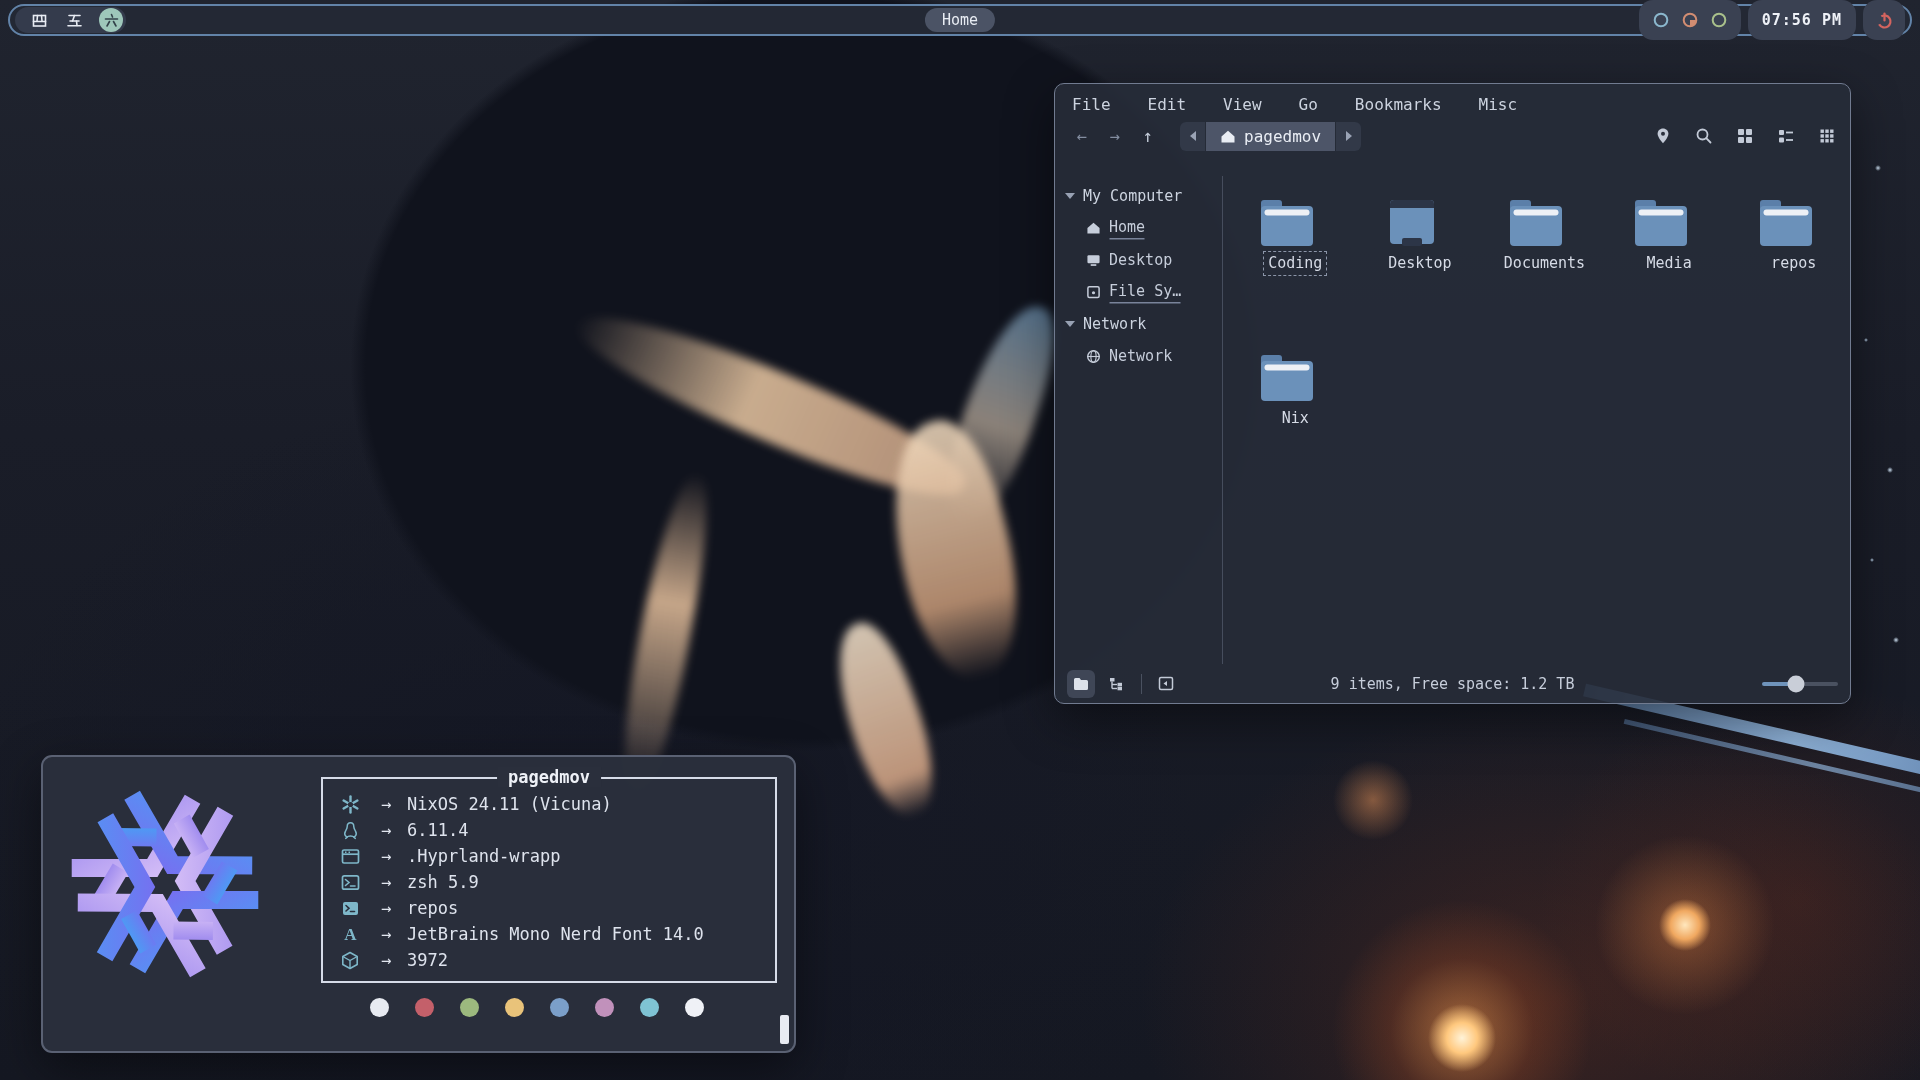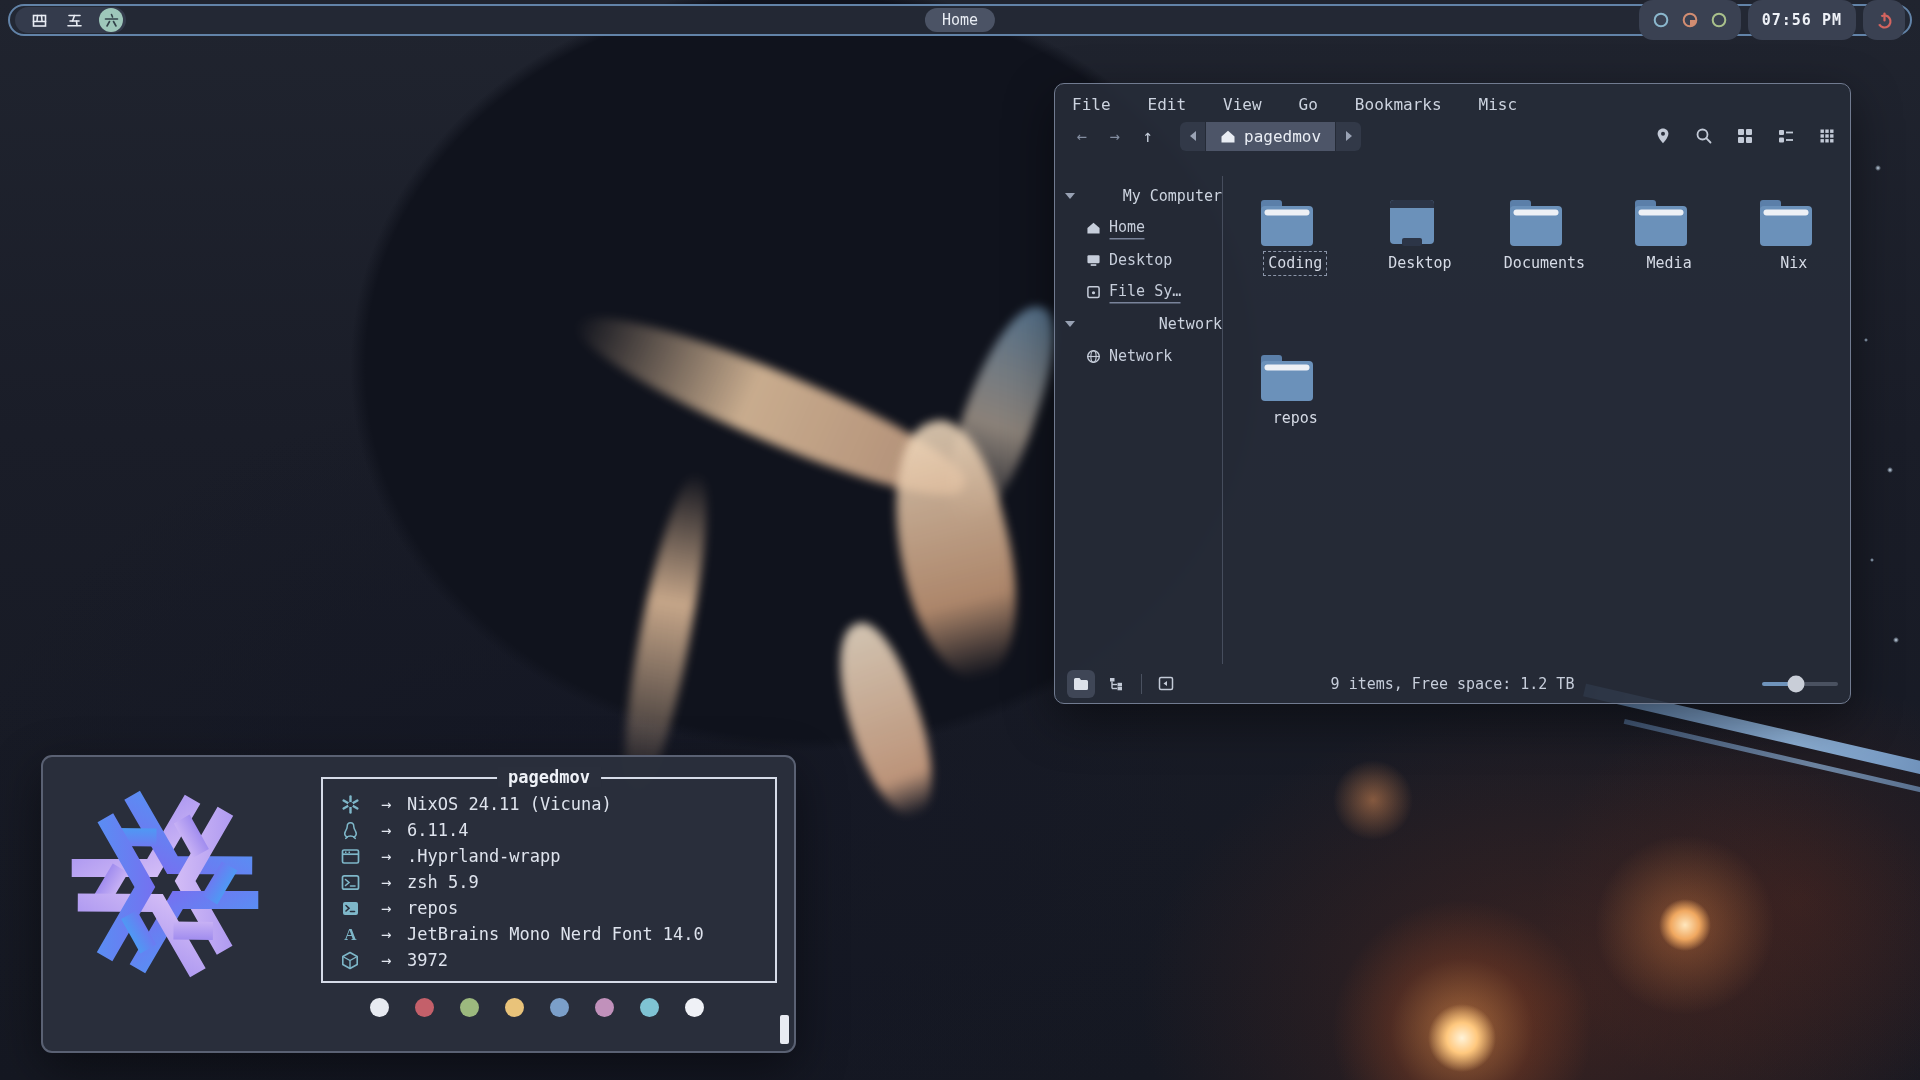--- a/index.html
+++ b/index.html
@@ -75,21 +75,21 @@
   .crumb-side.r { border-radius:0 6px 6px 0; }
   .crumb-main { background:#4d5568; display:flex; align-items:center; gap:8px;
     padding:0 14px; color:#e9edf4; font-size:16px; margin:0 1px; }
   .tri { width:0; height:0; }
   .tri.left  { border-top:5px solid transparent; border-bottom:5px solid transparent; border-right:6px solid #9aa3b5; }
   .tri.right { border-top:5px solid transparent; border-bottom:5px solid transparent; border-left:6px solid #9aa3b5; }
   .tri.down  { border-left:5px solid transparent; border-right:5px solid transparent; border-top:6px solid #98a1b3; }
   .tool-icons { margin-left:auto; display:flex; align-items:center; gap:23px; }
   .fm-body { position:absolute; top:92px; bottom:39px; left:0; right:0; display:flex; }
   .fm-sidebar { width:167px; padding-top:4px; }
-  .sb-header { display:flex; align-items:center; gap:8px; height:32px; padding-left:10px; color:#cdd4e0;justify-content:space-between; }
+  .sb-header { display:flex; align-items:center; gap:8px; height:32px; padding-left:10px; color:#cdd4e0; }
   .sb-item { display:flex; align-items:center; gap:8px; height:32px; padding-left:31px; color:#c6cdda; }
   .sb-label.u { box-shadow:0 2px 0 -0.5px #79839a; padding-bottom:2px; }
   .fm-vdiv { width:1px; background:#464d5d; }
   .fm-files { flex:1; display:grid; grid-template-columns:repeat(5,1fr);
     grid-auto-rows:155px; padding:14px 2px 0 2px; justify-items:center; align-content:start; }
   .fcell { display:flex; flex-direction:column; align-items:center; width:122px; }
   .fcell .ficon { height:58px; display:flex; align-items:flex-end; }
   .flabel { margin-top:5px; font-size:15px; color:#d6dbe6; text-align:center;
     max-width:96px; word-break:break-all; line-height:1.4; padding:0 3px;margin-left:16px; }
   .flabel.selected { outline:1px dashed #8b95a8; outline-offset:1px; }
@@ -350,31 +350,31 @@
       </div>
 
       <div class="fcell">
         <div class="ficon">
             <svg width="58" height="50" viewBox="0 0 58 50">
           <rect x="3" y="2" width="21" height="12" rx="3" fill="#5b7fa9"></rect>
               <rect x="3" y="8" width="52" height="40" rx="4" fill="#6b91ba"></rect>
               <rect x="6.5" y="11.5" width="45" height="6" rx="3" fill="#edf0f5"></rect>
             </svg>
           </div>
-        <div class="flabel">Nix</div>
+        <div class="flabel">repos</div>
       </div>
       <div class="fcell">
         <div class="ficon">
             <svg width="58" height="50" viewBox="0 0 58 50">
           <rect x="3" y="2" width="21" height="12" rx="3" fill="#5b7fa9"></rect>
               <rect x="3" y="8" width="52" height="40" rx="4" fill="#6b91ba"></rect>
               <rect x="6.5" y="11.5" width="45" height="6" rx="3" fill="#edf0f5"></rect>
             </svg>
           </div>
-        <div class="flabel">repos</div>
+        <div class="flabel">Nix</div>
       </div>
     </div>
   </div>
 
   <div class="fm-status">
     <div class="sbtn active">
       <svg width="16" height="14" viewBox="0 0 16 14">
         <path d="M1 2.5 a1.5 1.5 0 0 1 1.5 -1.5 h4 l1.5 2 h5.5 a1.5 1.5 0 0 1 1.5 1.5 v7 a1.5 1.5 0 0 1 -1.5 1.5 h-11 a1.5 1.5 0 0 1 -1.5 -1.5 Z" fill="#dde2ea"></path>
         </svg>
     </div>

